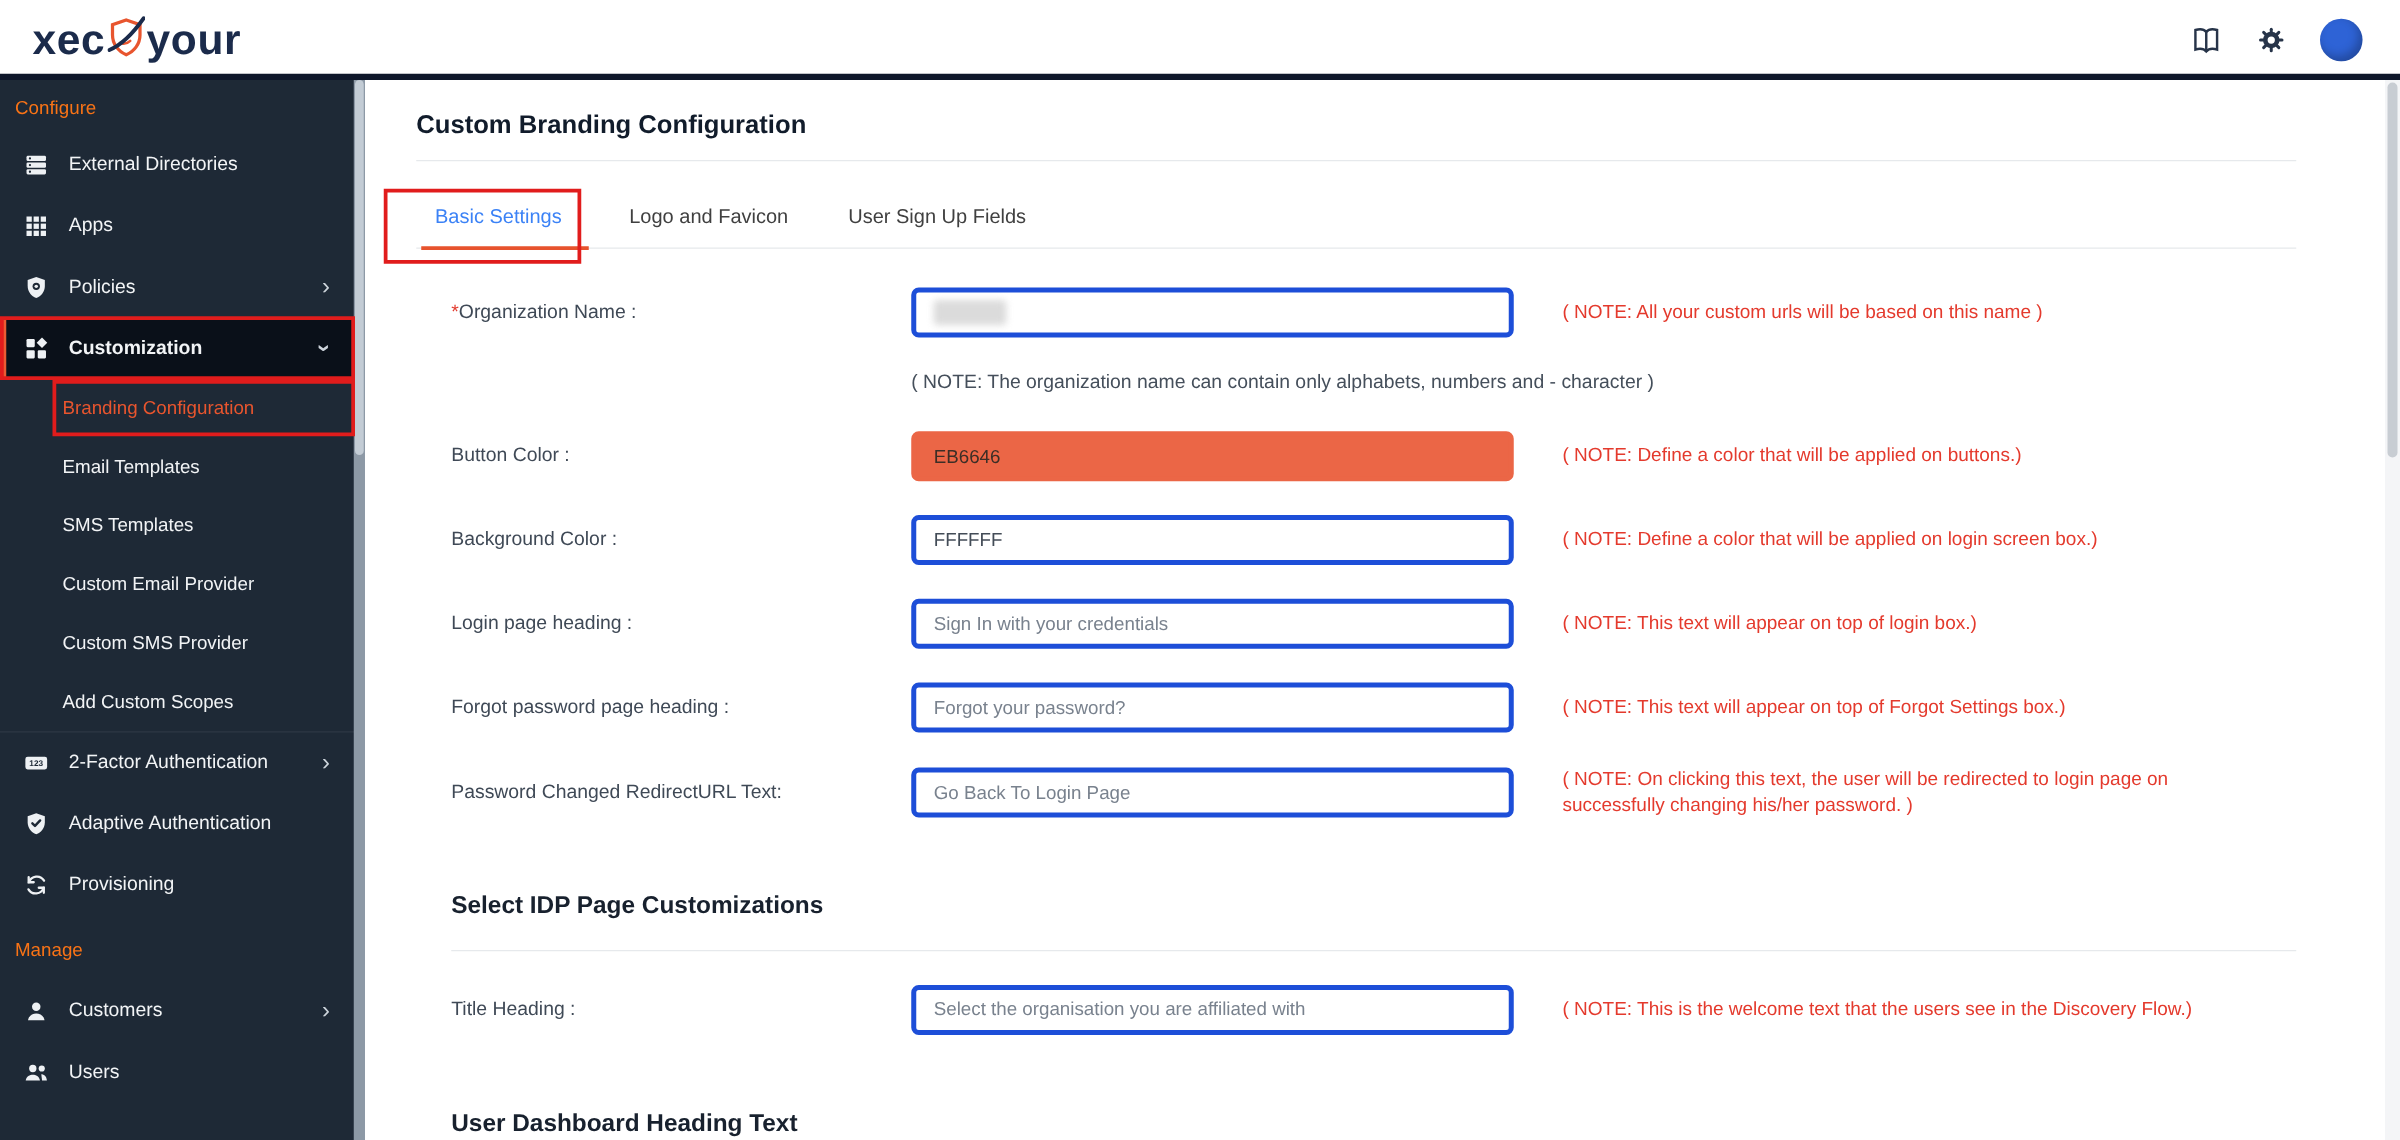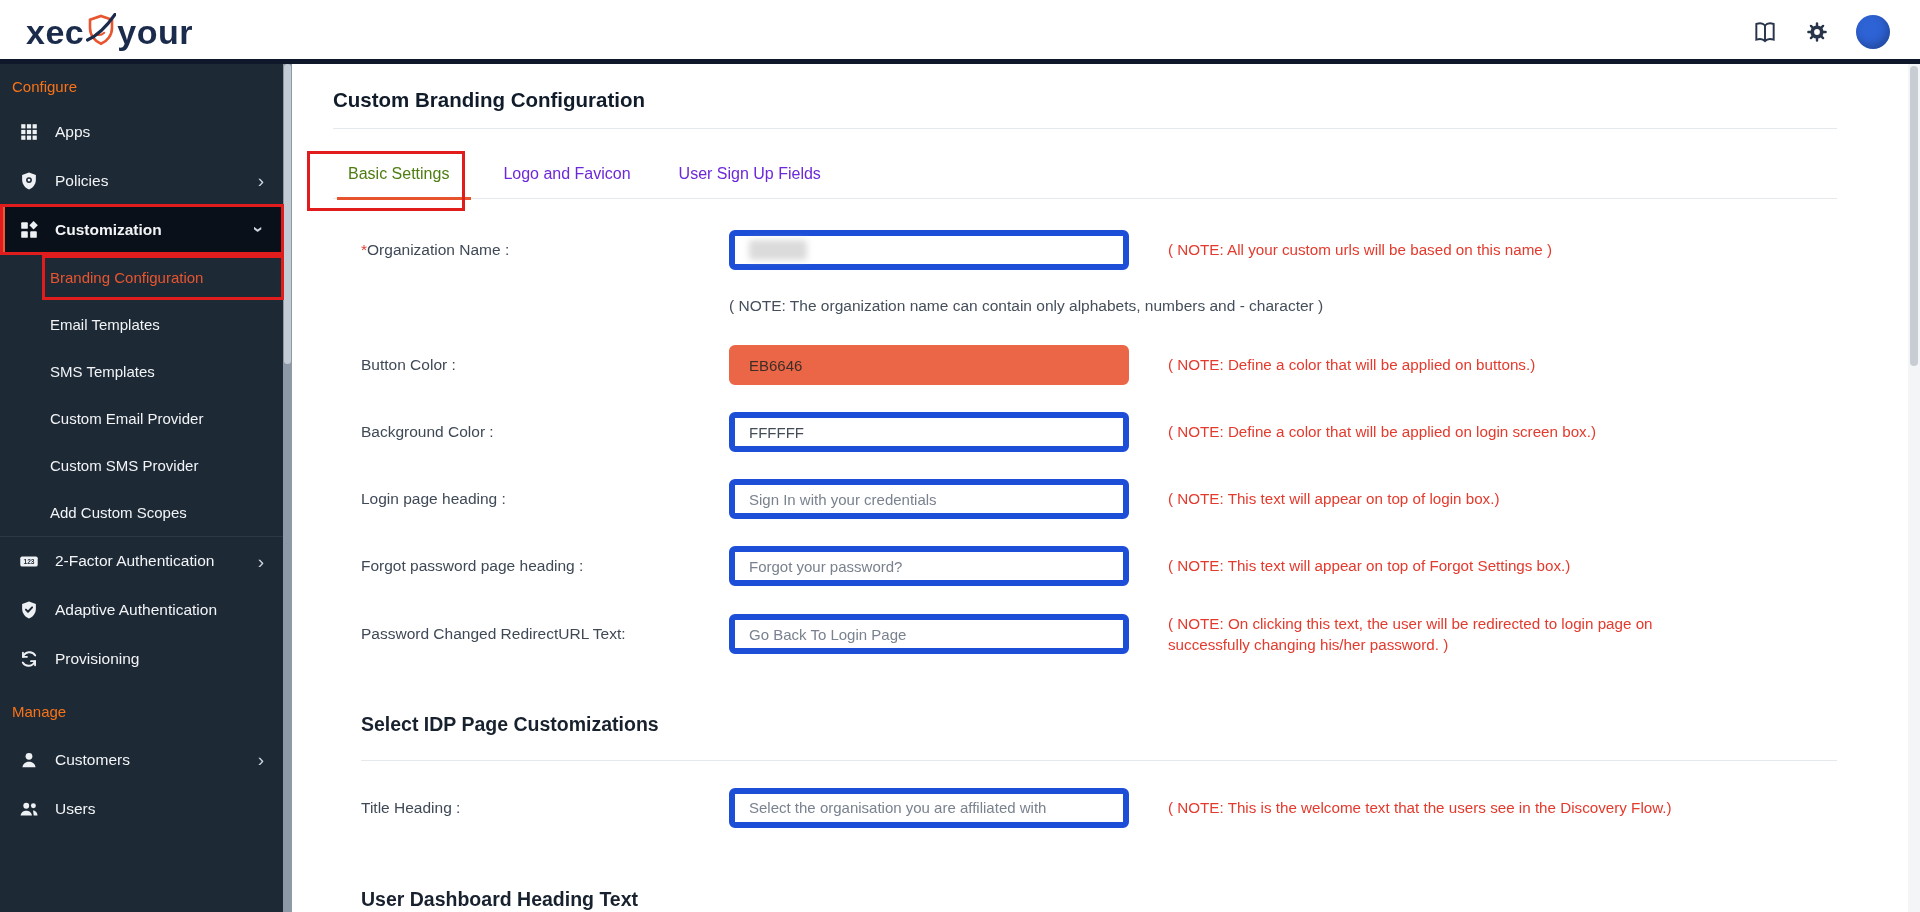--- a/index.html
+++ b/index.html
@@ -41,30 +41,30 @@
   .ann-customization { left:0; top:-1px; width:284px; height:51px; }
   .ann-branding { left:42px; top:1px; width:242px; height:45px; }
   .ann-tab { left:-26px; top:-14px; width:158px; height:60px; }
 
   
   .main { position:absolute; top:64px; left:292px; width:1616px; height:848px; background:#fff;
     overflow:hidden; padding:0 0 0 41px; }
   .page-title { margin-top:24px; font-size:20.5px; font-weight:700; color:#111c2b; }
   .title-divider { margin-top:16px; width:1504px; border-top:1px solid #e6e9ec; }
   .tabs { display:flex; align-items:flex-end; height:70px; width:1504px; border-bottom:1px solid #e6e9ec; }
-  .tab { position:relative; padding:0 24px 15px 24px; font-size:16px; color:#6d28d9; cursor:pointer; }
+  .tab { position:relative; padding:0 24px 15px 24px; font-size:16px; color:#404040; cursor:pointer; }
   .tab:first-child { padding-left:15px; padding-right:30px; }
-  .tab.active { color:#4d7c0f; }
+  .tab.active { color:#3b82f6; }
   .tab.active .tab-underline { position:absolute; left:4px; right:8px; bottom:-2px; height:3px; background:#E7532D; }
 
   .form { margin-top:31px; }
   .row { display:flex; align-items:center; margin-bottom:27px; min-height:40px; }
   .row-label { margin-left:28px; width:368px; font-size:15.5px; color:#3f4956; }
   .req { color:#E23B2E; }
-  .input, .input-box { width:400px; height:40px; border:6px solid #1d4ed8; border-radius:6px;
+  .input, .input-box { width:482px; height:40px; border:4px solid #1d4ed8; border-radius:6px;
     padding:0 14px; font-size:15px; background:#fff; outline:none;
     font-family:"Liberation Sans","DejaVu Sans",sans-serif; }
   .input-box { display:flex; align-items:center; }
   .input.value { color:#434c57; }
   .input.ghost { color:#79828e; }
   .input.orange { background:#EB6646; border-color:#EB6646; color:#3c2e26; }
   .redacted-blob { width:58px; height:20px; background:#cfcfcf; border-radius:3px; filter:blur(3px); opacity:.75; }
   .note { margin-left:39px; width:565px; font-size:15.2px; color:#E43A2D; line-height:1.4; }
   .org-note { margin-left:396px; margin-bottom:30px; font-size:15.5px; color:#454f5b; }
 
@@ -112,20 +112,37 @@
       </svg>
     </span>
     <span class="avatar"></span>
   </div>
 </div>
 
 <div class="sidebar">
   <div class="section-label">Configure</div>
 
 
+  <div class="nav-item">
+    <span class="nav-icon">
+      <svg viewBox="0 0 24 24" width="22" height="22">
+        <g fill="currentColor">
+          <rect x="3.5" y="4" width="17" height="4.6" rx="1.2"></rect>
+          <rect x="3.5" y="9.8" width="17" height="4.6" rx="1.2"></rect>
+          <rect x="3.5" y="15.6" width="17" height="4.6" rx="1.2"></rect>
+        </g>
+        <g fill="#1e2936">
+          <circle cx="6.5" cy="6.3" r="1"></circle>
+            <circle cx="6.5" cy="12.1" r="1"></circle>
+            <circle cx="6.5" cy="17.9" r="1"></circle>
+        </g>
+      </svg>
+    </span>
+    <span>External Directories</span>
+  </div>
 
   <div class="nav-item">
     <span class="nav-icon">
       <svg viewBox="0 0 24 24" width="22" height="22" fill="currentColor">
         <rect x="3.5" y="3.5" width="4.6" height="4.6"></rect>
           <rect x="9.7" y="3.5" width="4.6" height="4.6"></rect>
           <rect x="15.9" y="3.5" width="4.6" height="4.6"></rect>
         <rect x="3.5" y="9.7" width="4.6" height="4.6"></rect>
           <rect x="9.7" y="9.7" width="4.6" height="4.6"></rect>
           <rect x="15.9" y="9.7" width="4.6" height="4.6"></rect>

